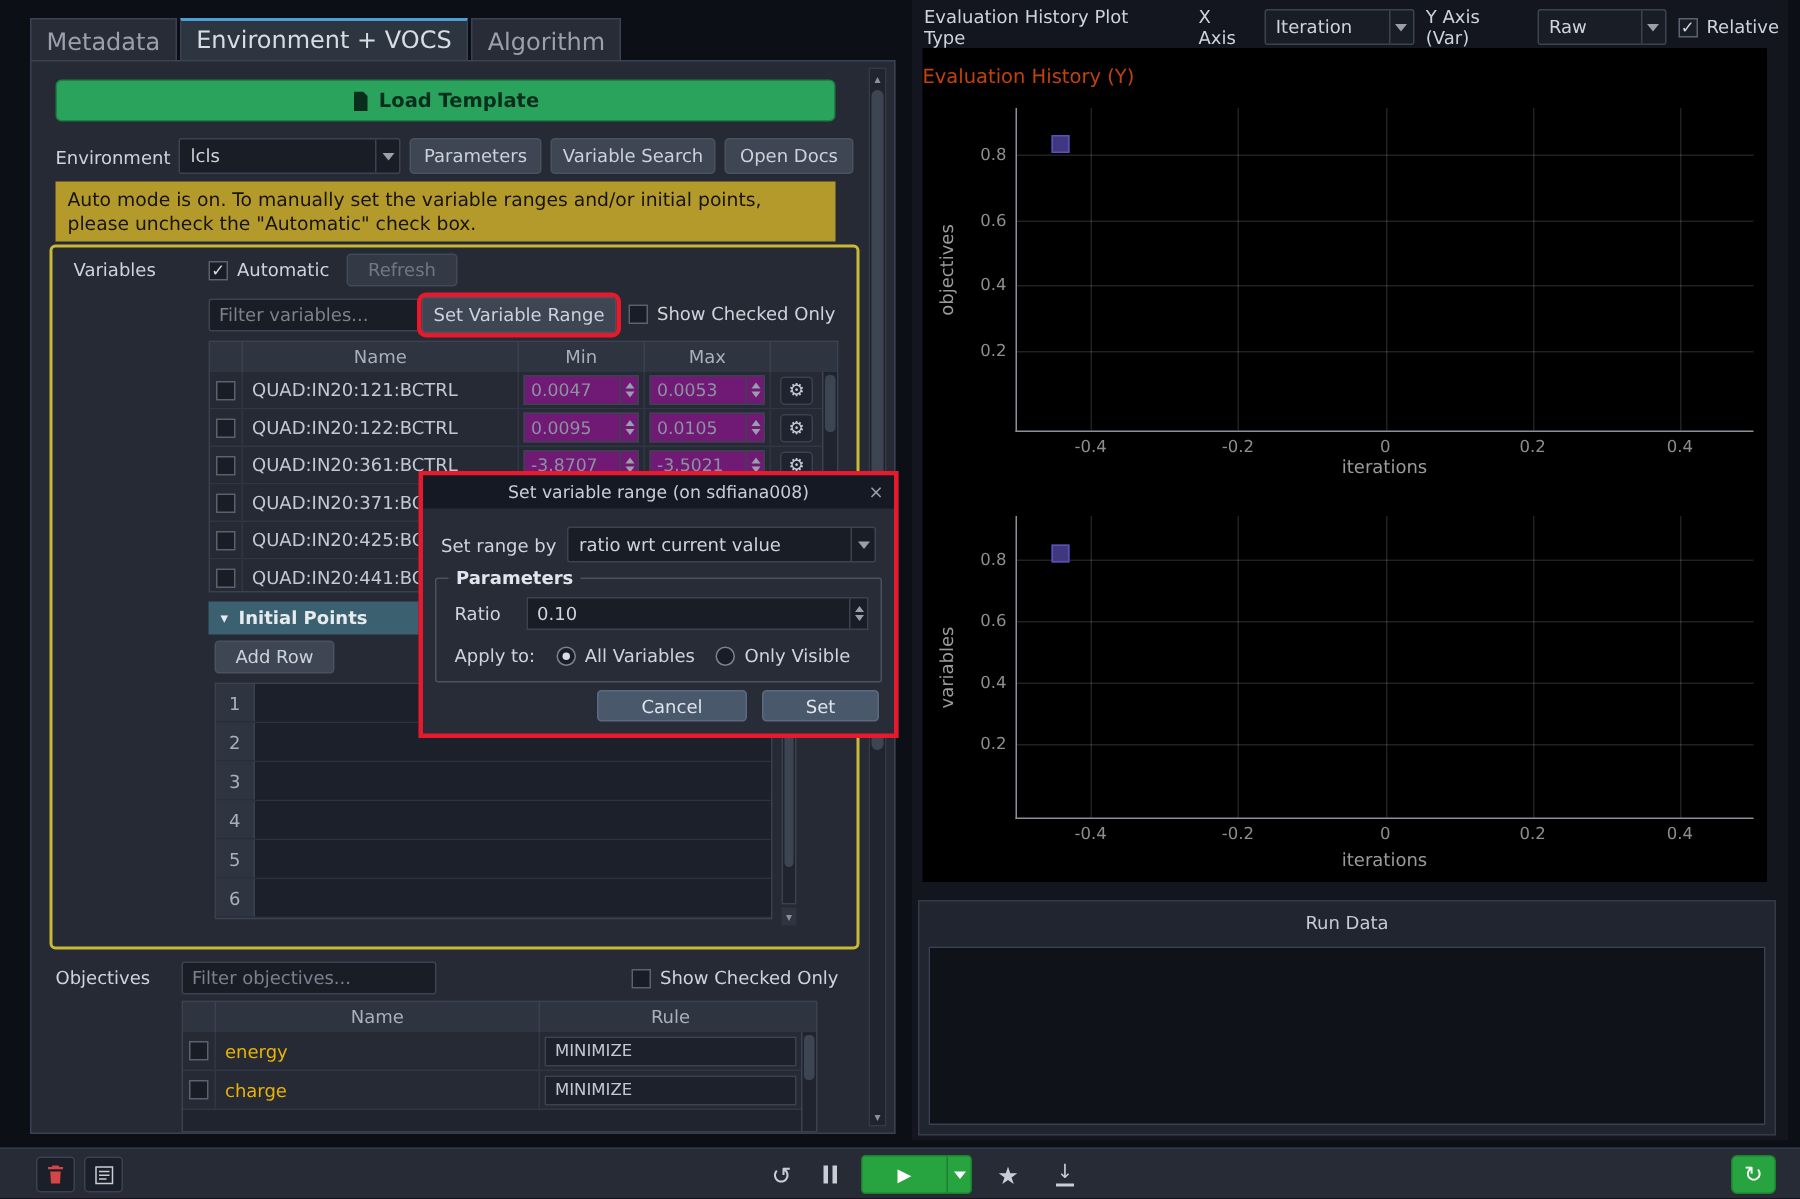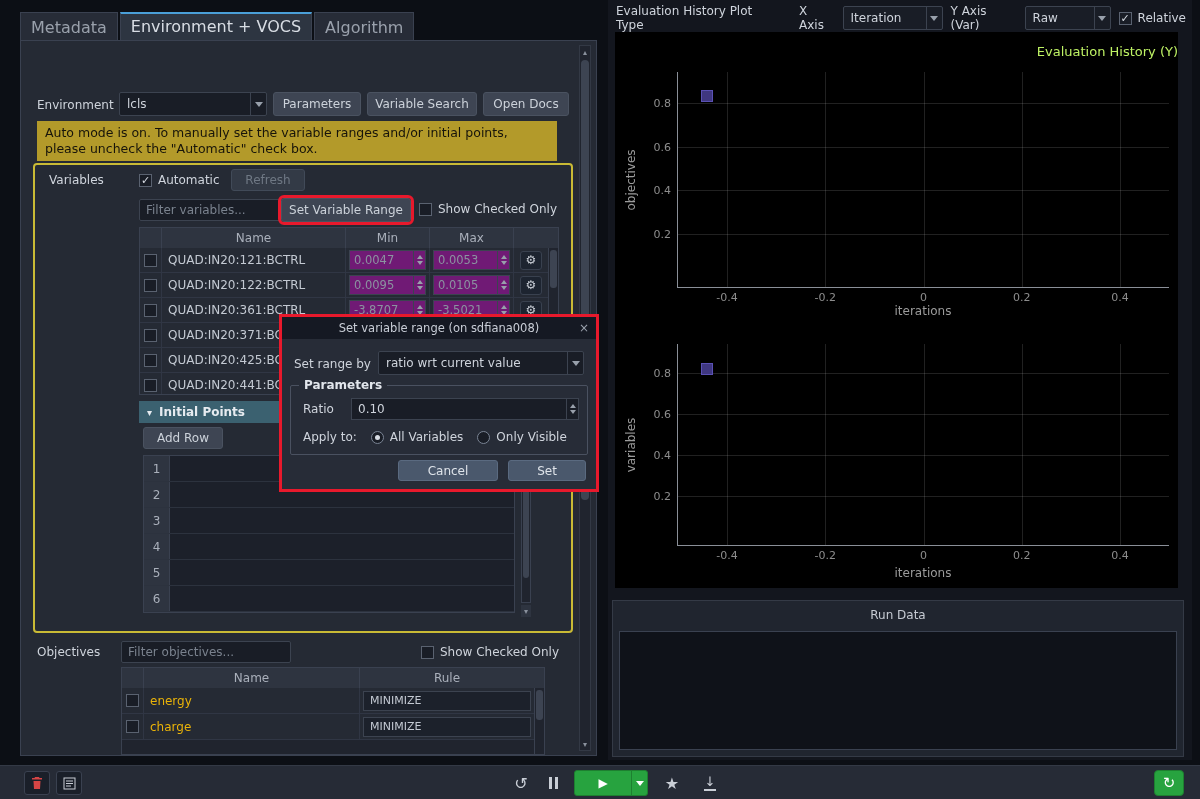--- a/index.html
+++ b/index.html
@@ -104,21 +104,21 @@
 #dlgCancel{width:100px;height:21px}
 #dlgSet{width:78px;height:21px}
 
 #rightPane{position:absolute;left:608px;top:0;width:584px;height:760px;background:#13161e}
 #monitorHeader{position:absolute;left:616px;top:6px;width:570px;height:24px;display:flex;align-items:center;gap:8px;color:#cfd4dc}
 #xAxisLabel{margin-left:14px}
 #xAxisCombo{width:100px;flex:none}
 #yAxisCombo{width:86px;flex:none}
 #relativeChk{margin-left:auto}
 #plotsBox{position:absolute;left:615px;top:32px;width:563px;height:556px;background:#000}
-.plot-title{position:absolute;left:0;width:100%;text-align:right;color:#bef264;font-size:13px}
+.plot-title{position:absolute;left:0;width:100%;text-align:left;color:#c2410c;font-size:13px}
 #pt1{top:12px}#pt2{top:286px}
 .plot-area{position:absolute;left:62px;width:492px;border-left:1px solid #8a8f98;border-bottom:1px solid #8a8f98}
 #pa1{top:40px;height:216px}
 #pa2{top:312px;height:202px}
 .xlabel{position:absolute;left:62px;width:492px;text-align:center;color:#9b9b9b;font-size:12px}
 #xl1{top:272px}#xl2{top:534px}
 .ylabel{position:absolute;transform:translate(-50%,-50%) rotate(-90deg);white-space:nowrap;color:#9b9b9b;font-size:12px}
 #yl1{left:16px;top:148px}#yl2{left:16px;top:413px}
 .vgrid{position:absolute;top:0;bottom:0;width:1px;background:rgba(255,255,255,.13)}
 .hgrid{position:absolute;left:0;right:0;height:1px;background:rgba(255,255,255,.13)}
@@ -152,20 +152,26 @@
 
 <div class="app">
 
   <div id="tabbar">
     <div class="tab">Metadata</div>
     <div class="tab active">Environment + VOCS</div>
     <div class="tab">Algorithm</div>
   </div>
 
   <div id="leftPanel">
+    <div id="loadTemplate" class="btn">
+      <svg width="11" height="13" viewBox="0 0 11 13">
+          <path fill="#0a2e1c" d="M1 0h6l3 3v10H1z"></path>
+        </svg>
+      <span>Load Template</span>
+    </div>
 
     <span id="envLabel">Environment</span>
     <div id="envCombo" class="combo">
       <span class="combo-text">lcls</span>
       <span class="combo-arrow">
           <i class="tri-dn"></i>
         </span>
     </div>
     <div id="btnParameters" class="btn">Parameters</div>
     <div id="btnVarSearch" class="btn">Variable Search</div>

